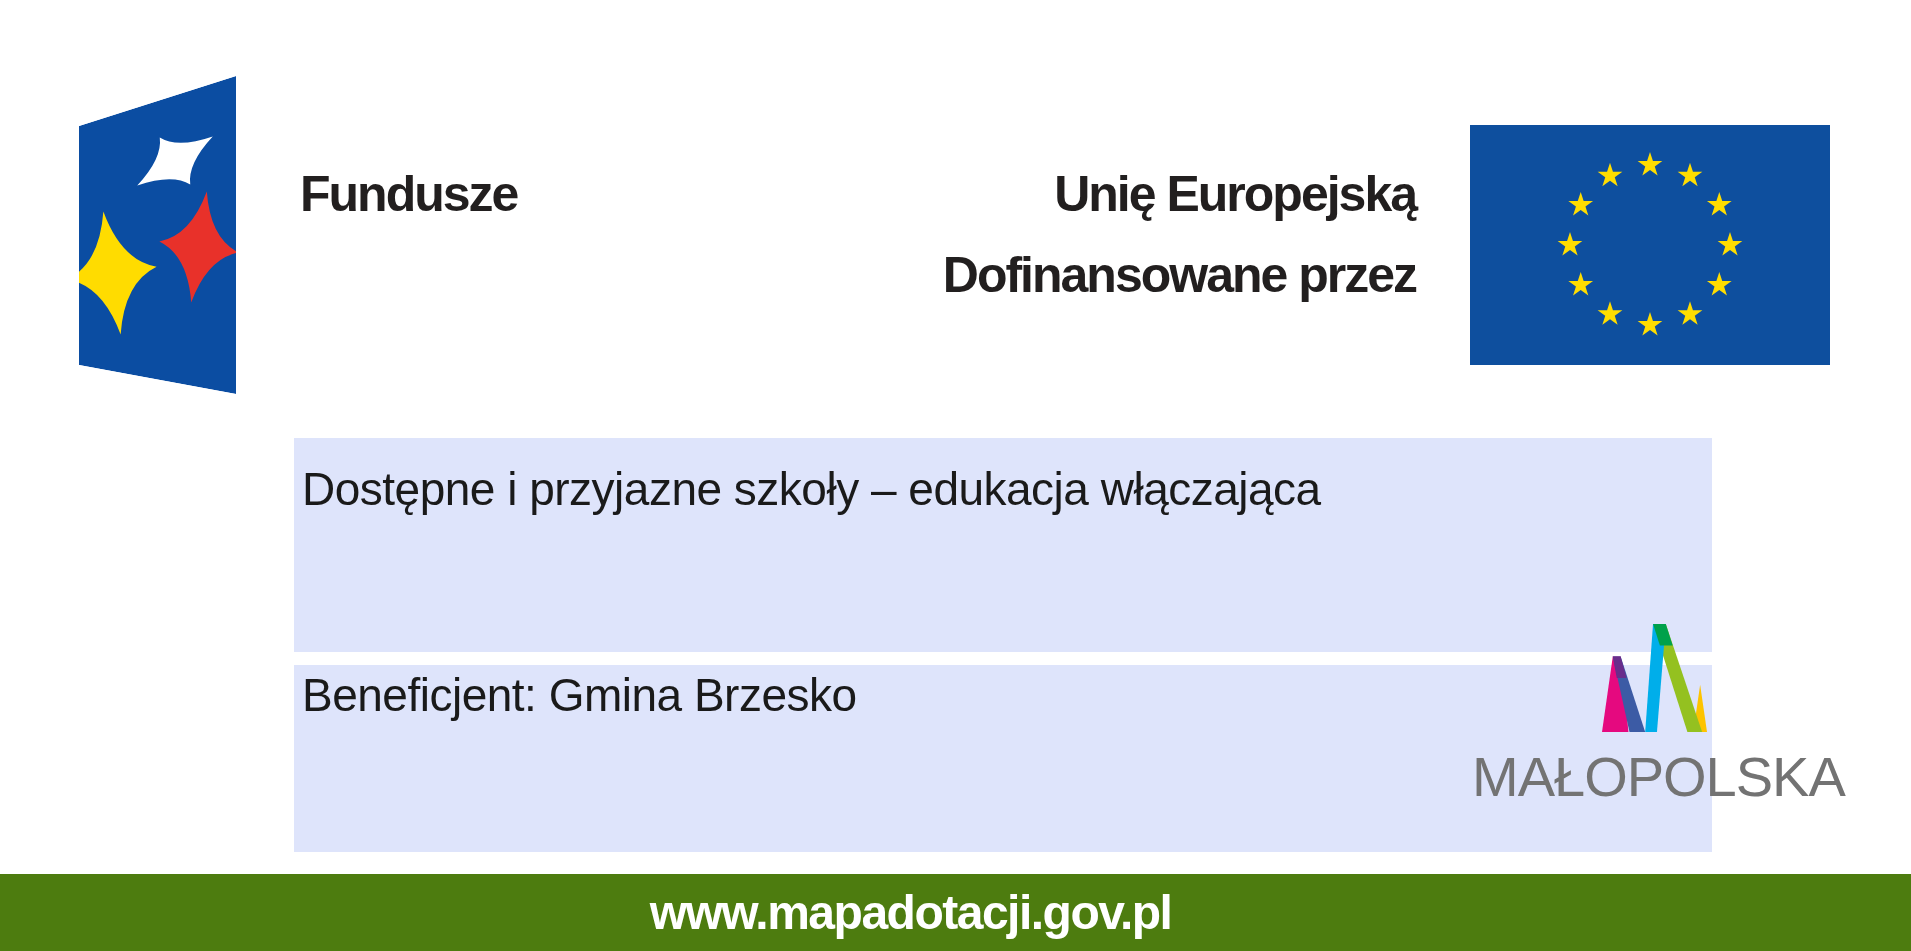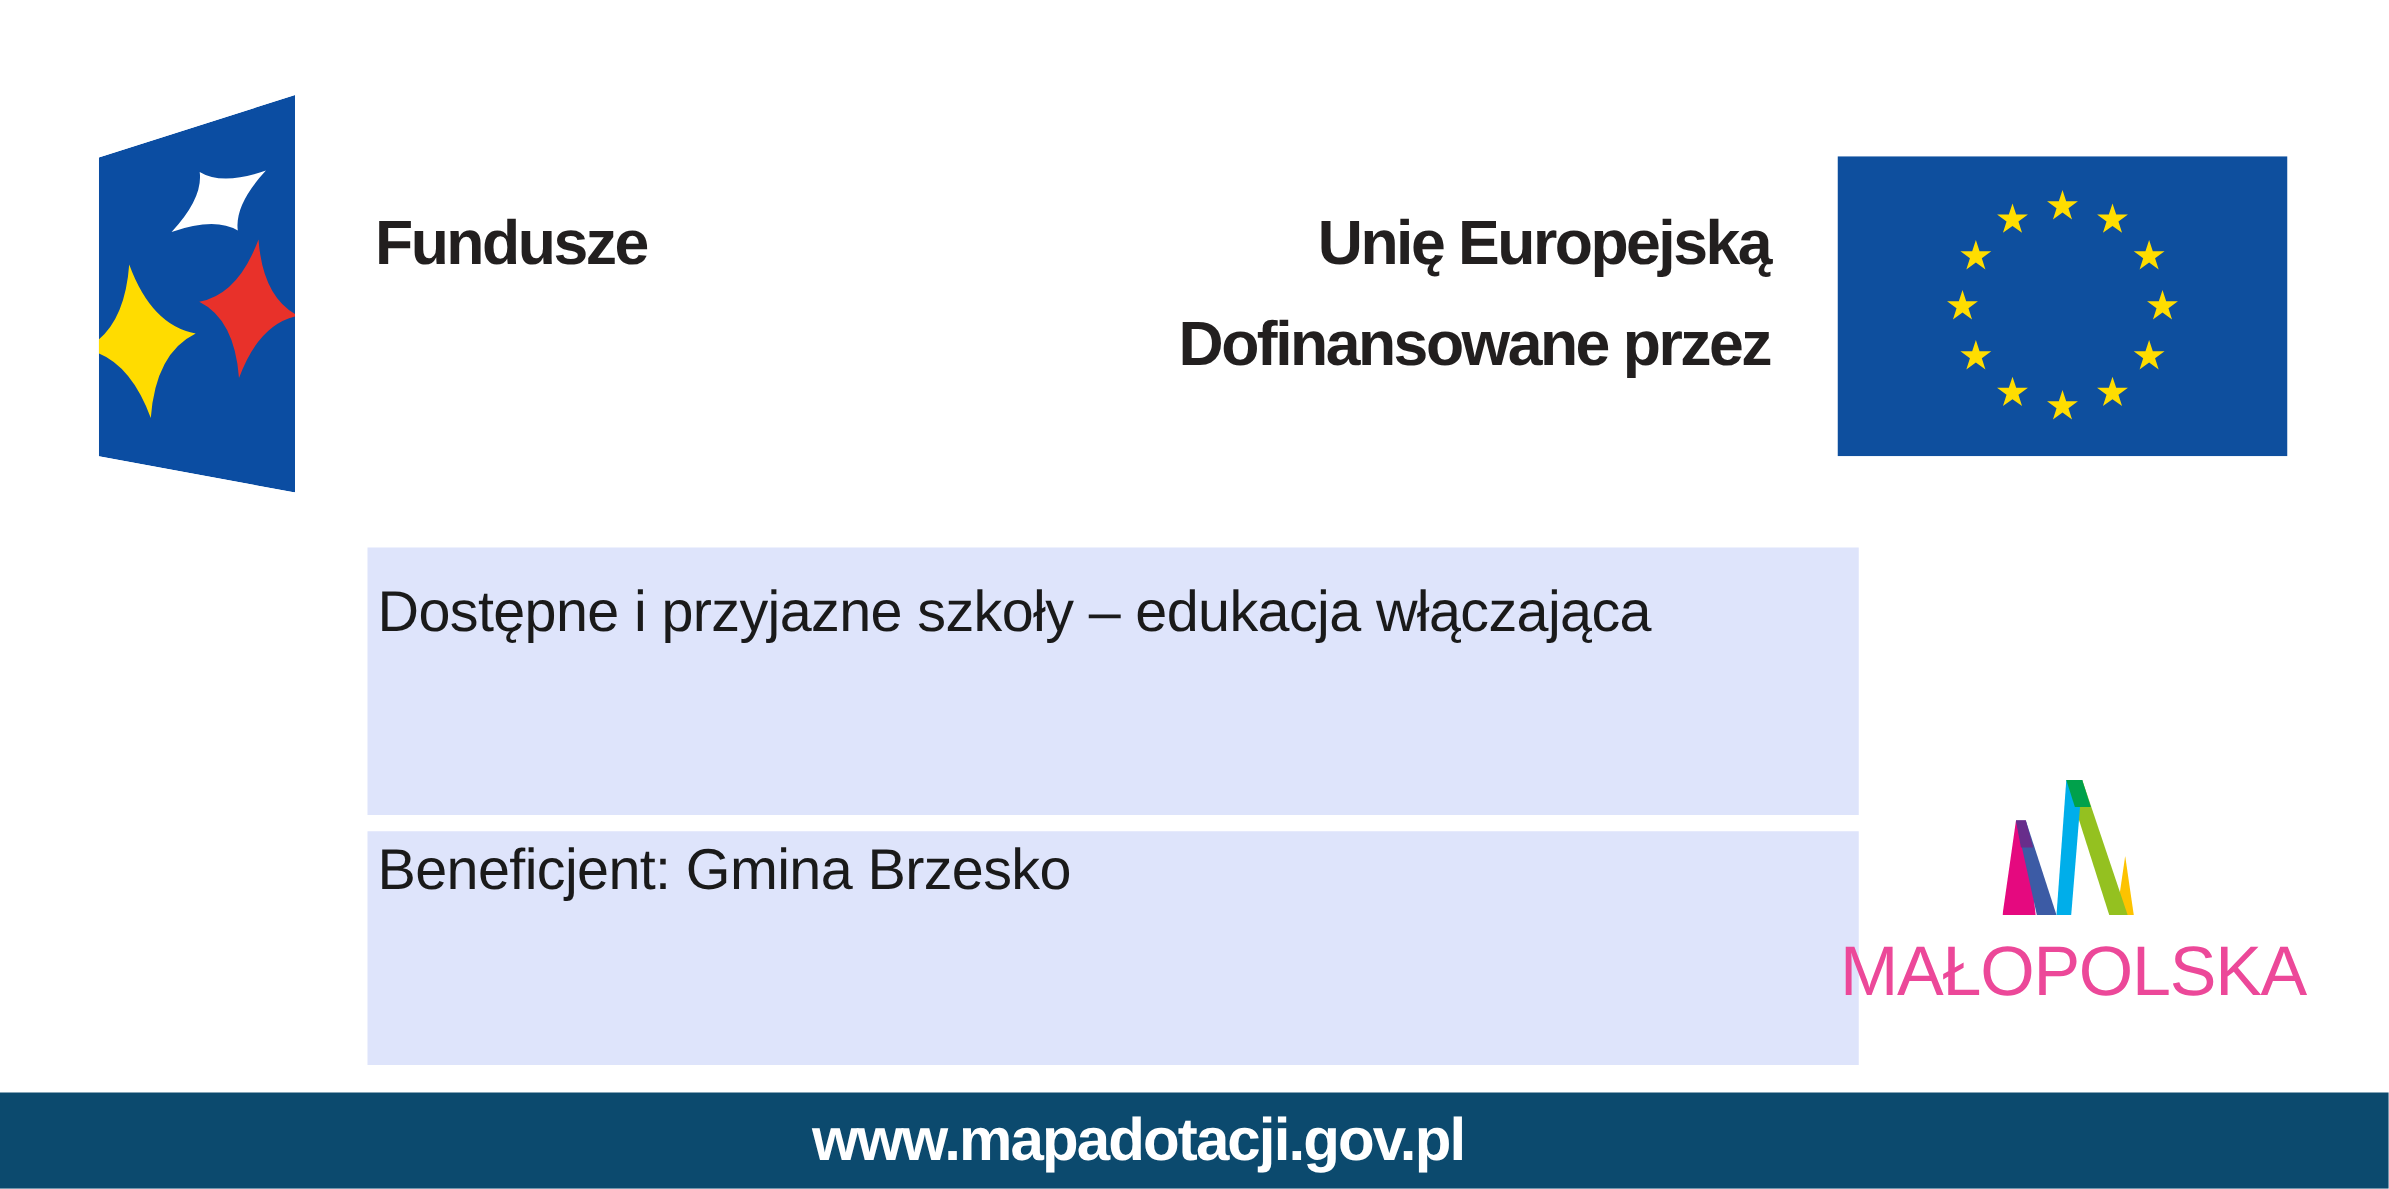--- a/index.html
+++ b/index.html
@@ -25,47 +25,47 @@
     white-space:nowrap;
   }
   .program-name{left:300px;top:154px;text-align:left;}
   .funding-statement{right:495px;top:154px;text-align:right;}
 
   
   .eu-flag{left:1470px;top:125px;width:360px;height:240px;}
 
   
   .panel{
-    left:294px;width:1193px;
+    left:294px;width:1418px;
     background:#dee4fb;
     box-sizing:border-box;
     color:#1a1a1a;
     font-size:46px;
     line-height:61px;
     letter-spacing:-0.5px;
     padding-left:8px;
   }
   .panel-title{top:438px;height:214px;padding-top:21px;}
   .panel-beneficiary{top:665px;height:187px;}
 
   
   .malopolska-mountains{left:1602px;top:623px;width:106px;height:110px;}
   .malopolska-label{
     left:1472px;top:744px;width:366px;
     text-align:center;
     font-size:56px;
     letter-spacing:-1px;
-    color:#ec4899;
+    color:#737373;
     white-space:nowrap;
   }
 
   
   .footer-bar{
     left:0;top:874px;width:1911px;height:77px;
-    background:#0c4a6e;
+    background:#4d7c0f;
     display:flex;align-items:center;justify-content:center;
     box-sizing:border-box;
     padding-right:90px;
   }
   .footer-url{
     color:#ffffff;
     font-weight:bold;
     font-size:48px;
     letter-spacing:-1.5px;
     white-space:nowrap;

